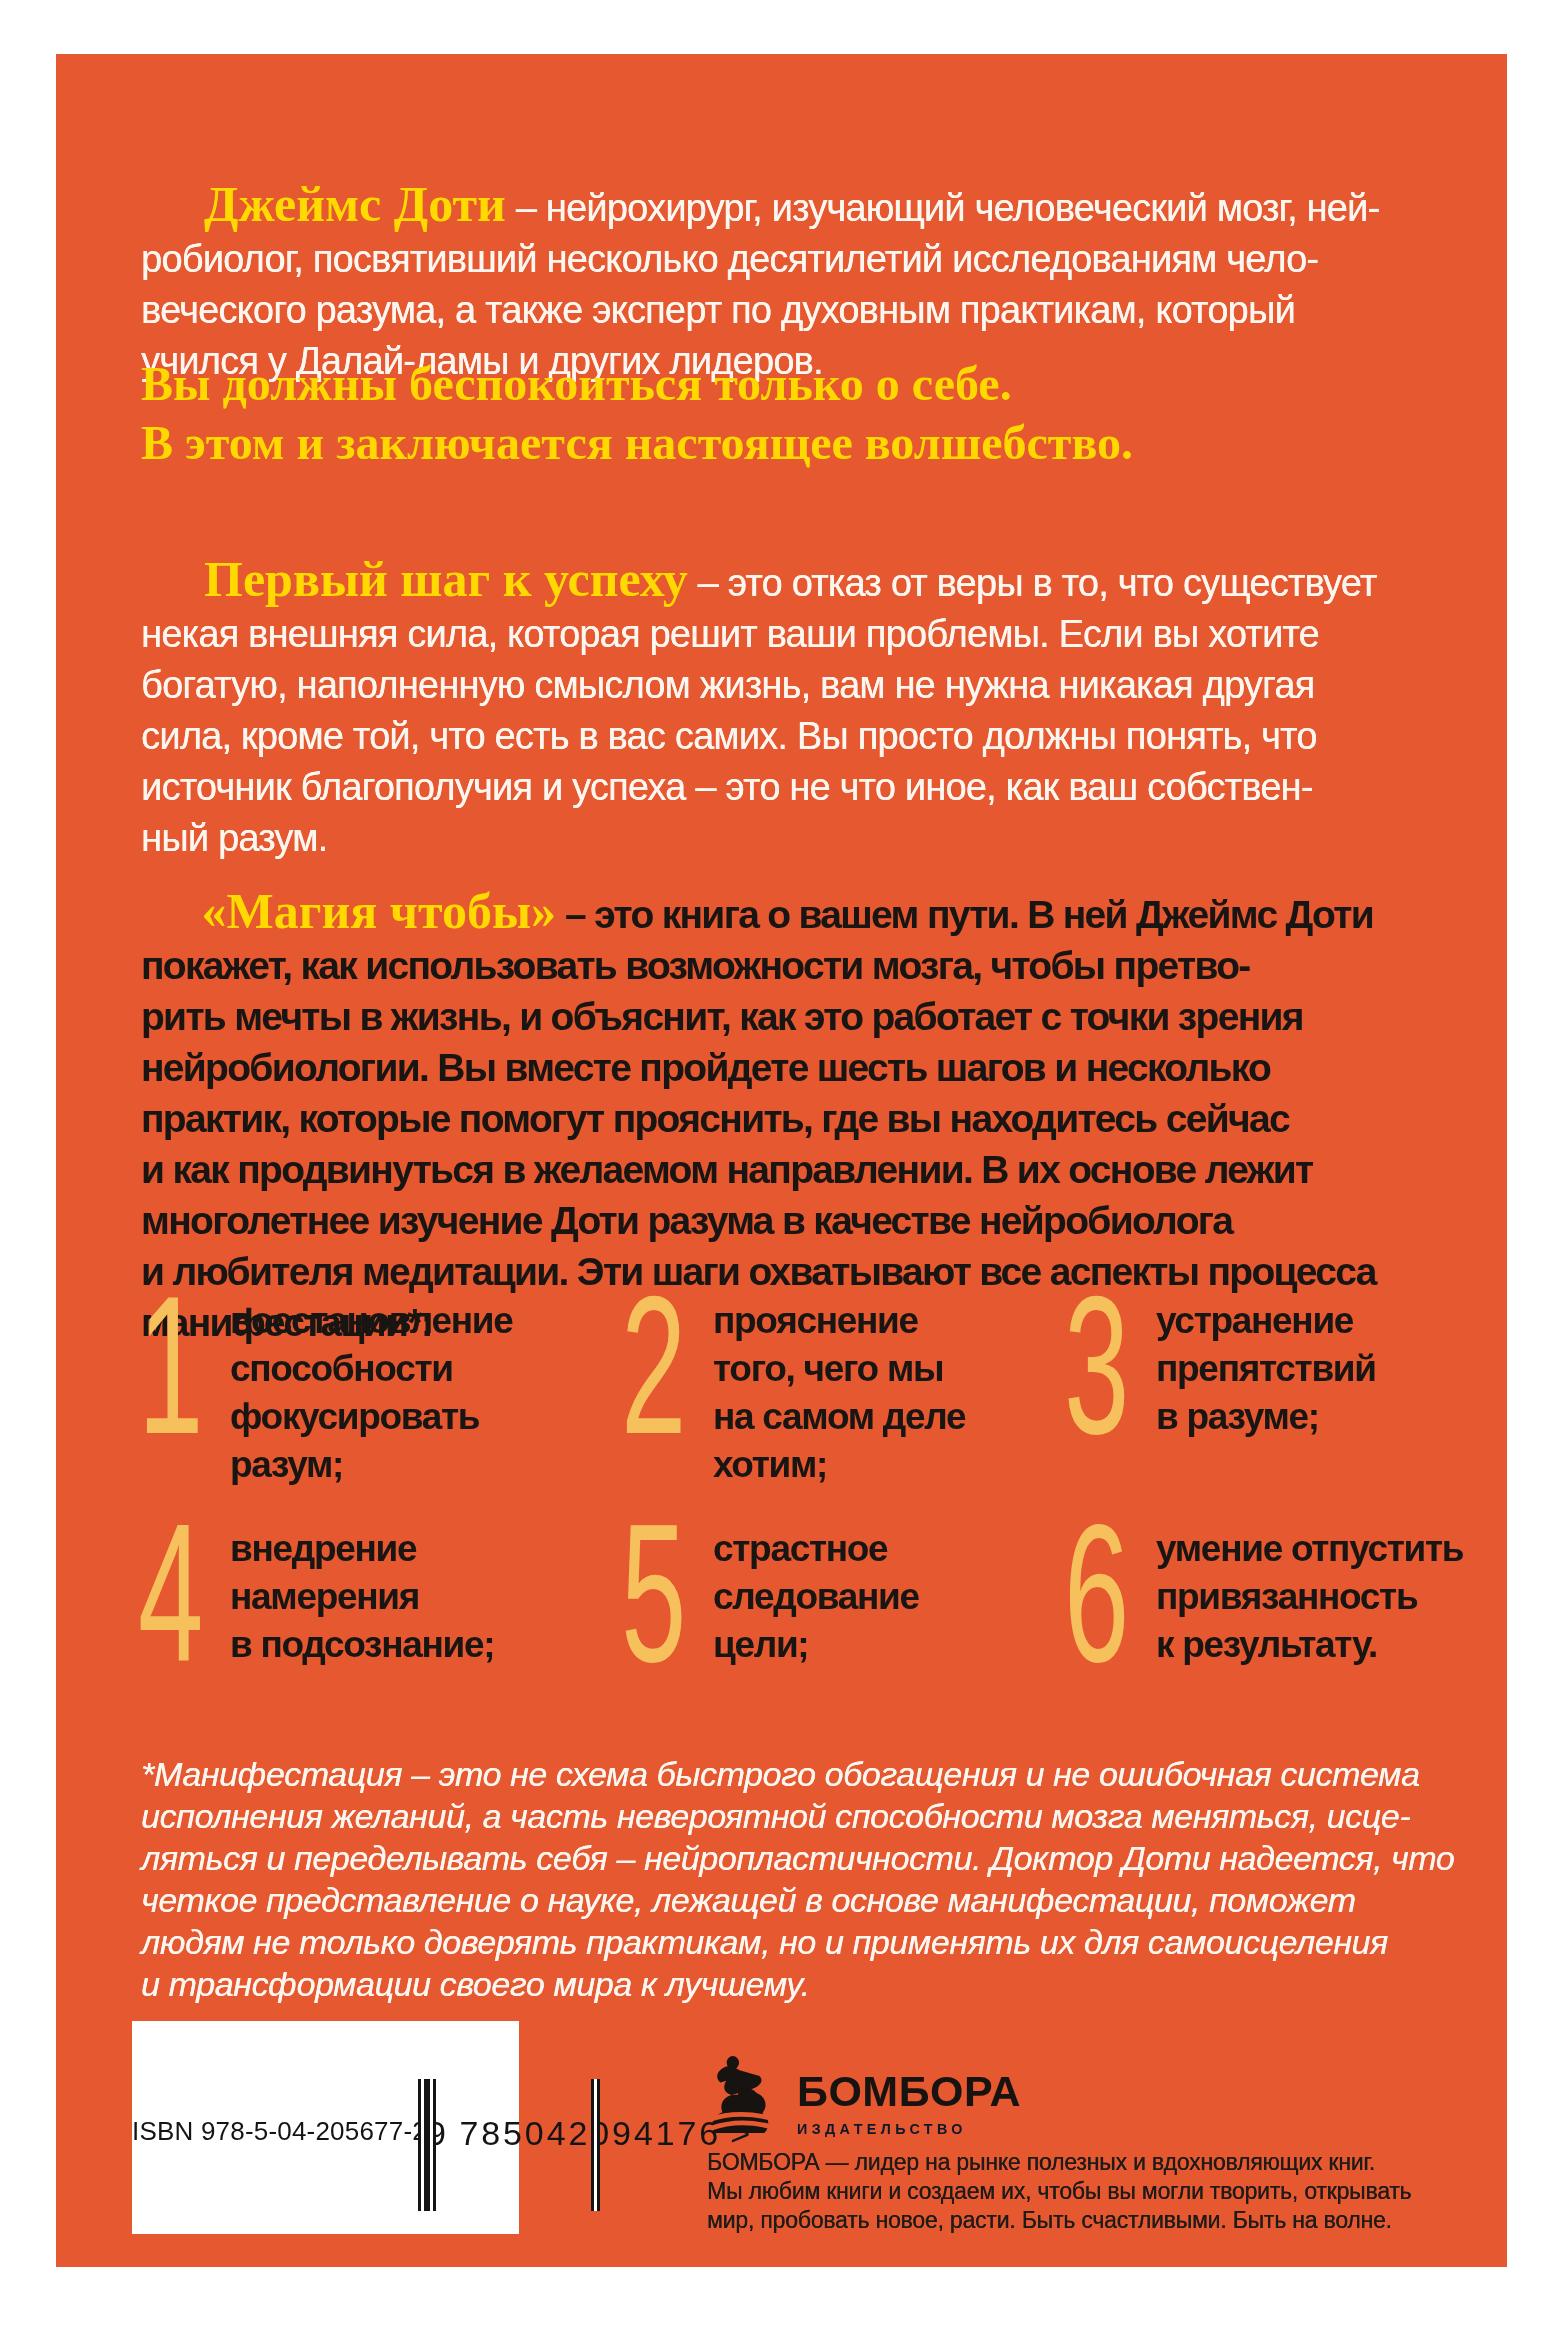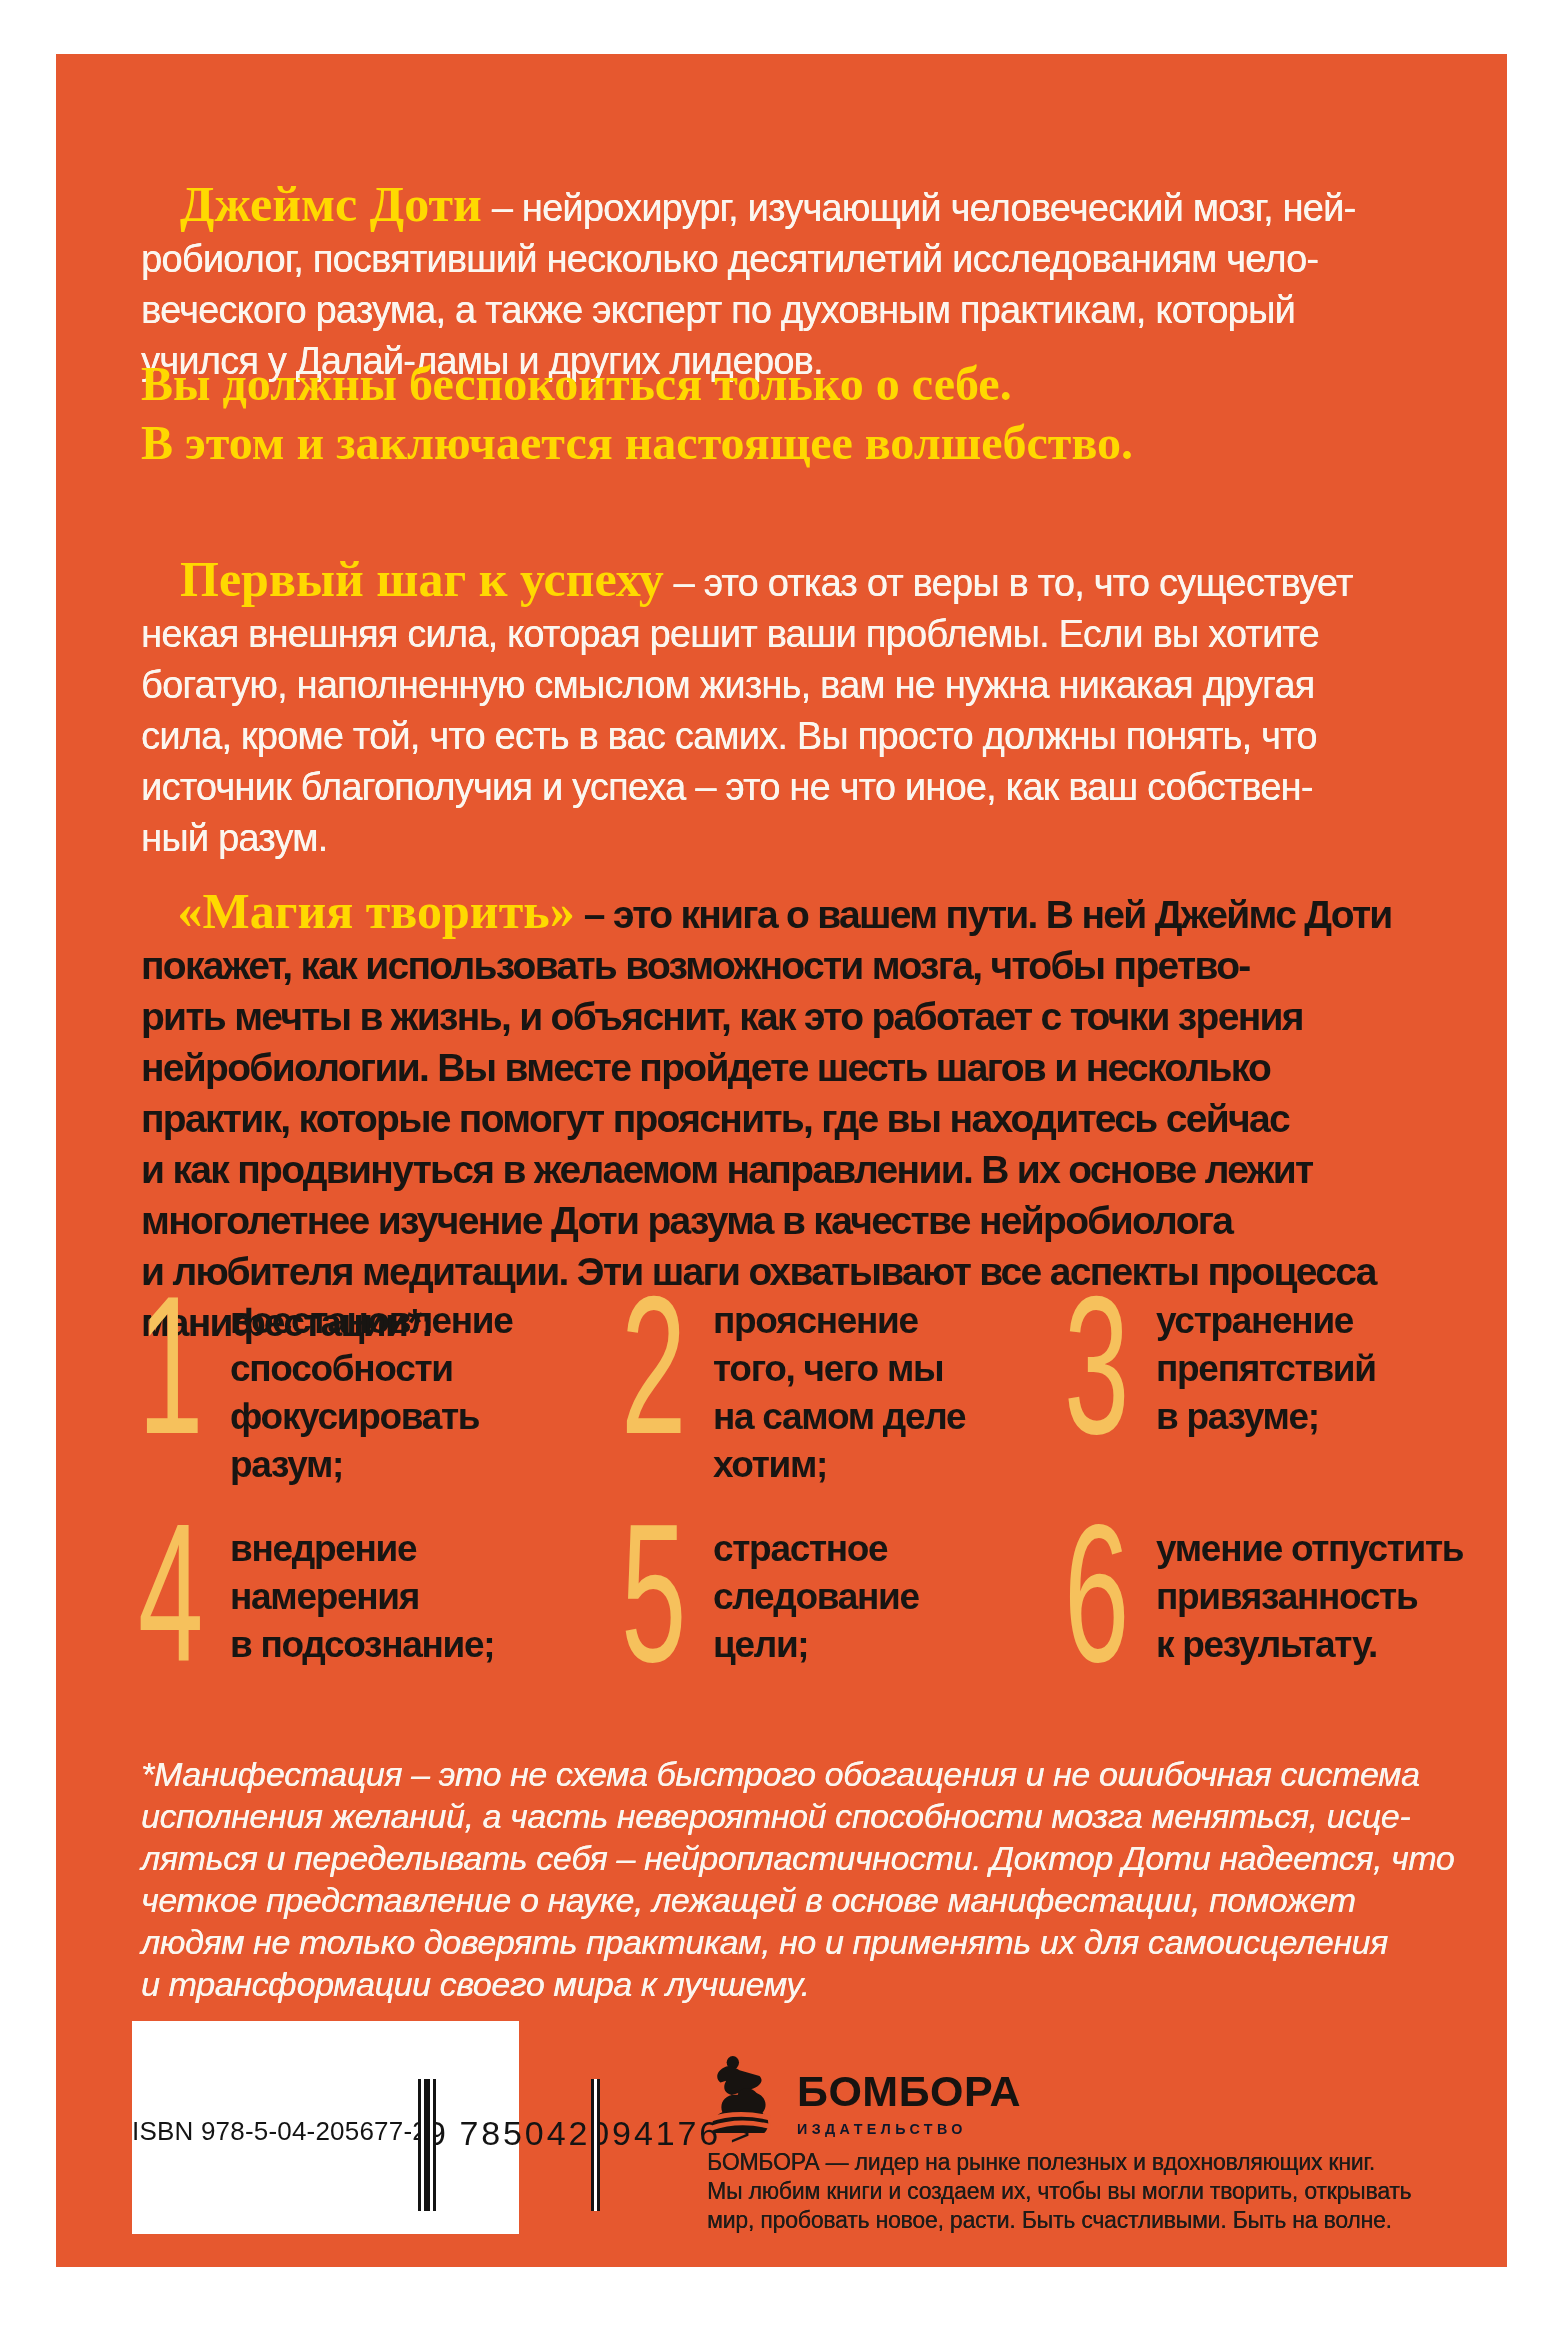--- a/index.html
+++ b/index.html
@@ -15,21 +15,21 @@
   .blk{position:absolute;left:85px;width:1300px;white-space:pre;}
   .p-white{
     font-size:38px;line-height:51px;letter-spacing:-0.8px;color:#FBF6EF;
     text-shadow:0.3px 0 0 #FBF6EF;
   }
   .p-black{
     font-size:39px;line-height:51px;letter-spacing:-1.7px;font-weight:700;color:#181512;
   }
   .lead-serif{
     font-family:"Liberation Serif",serif;font-weight:700;font-size:50px;line-height:1;
-    color:#FFD900;letter-spacing:0;text-shadow:none;
+    color:#FFD900;letter-spacing:0;text-shadow:none;margin-left:24px;
   }
   .headline{
     font-family:"Liberation Serif",serif;font-weight:700;font-size:48px;line-height:59px;
     color:#FFD800;white-space:pre;
   }
   .footnote{
     font-size:34px;line-height:42px;letter-spacing:-0.4px;color:#FBF6EF;
     text-shadow:0.3px 0 0 #FBF6EF;
     font-style:italic;
   }
@@ -113,21 +113,21 @@
   <div class="blk p-white" style="top:449px;">
     <span class="lead-serif">Первый шаг к успеху</span><span> – это отказ от веры в то, что существует
 некая внешняя сила, которая решит ваши проблемы. Если вы хотите
 богатую, наполненную смыслом жизнь, вам не нужна никакая другая
 сила, кроме той, что есть в вас самих. Вы просто должны понять, что
 источник благополучия и успеха – это не что иное, как ваш собствен-
 ный разум.</span>
   </div>
 
   <div class="blk p-black" style="top:781px;">
-    <span class="lead-serif">«Магия творить»</span><span> – это книга о вашем пути. В ней Джеймс Доти
+    <span class="lead-serif">«Магия чтобы»</span><span> – это книга о вашем пути. В ней Джеймс Доти
 покажет, как использовать возможности мозга, чтобы претво-
 рить мечты в жизнь, и объяснит, как это работает с точки зрения
 нейробиологии. Вы вместе пройдете шесть шагов и несколько
 практик, которые помогут прояснить, где вы находитесь сейчас
 и как продвинуться в желаемом направлении. В их основе лежит
 многолетнее изучение Доти разума в качестве нейробиолога
 и любителя медитации. Эти шаги охватывают все аспекты процесса
 манифестации*:</span>
   </div>
 

